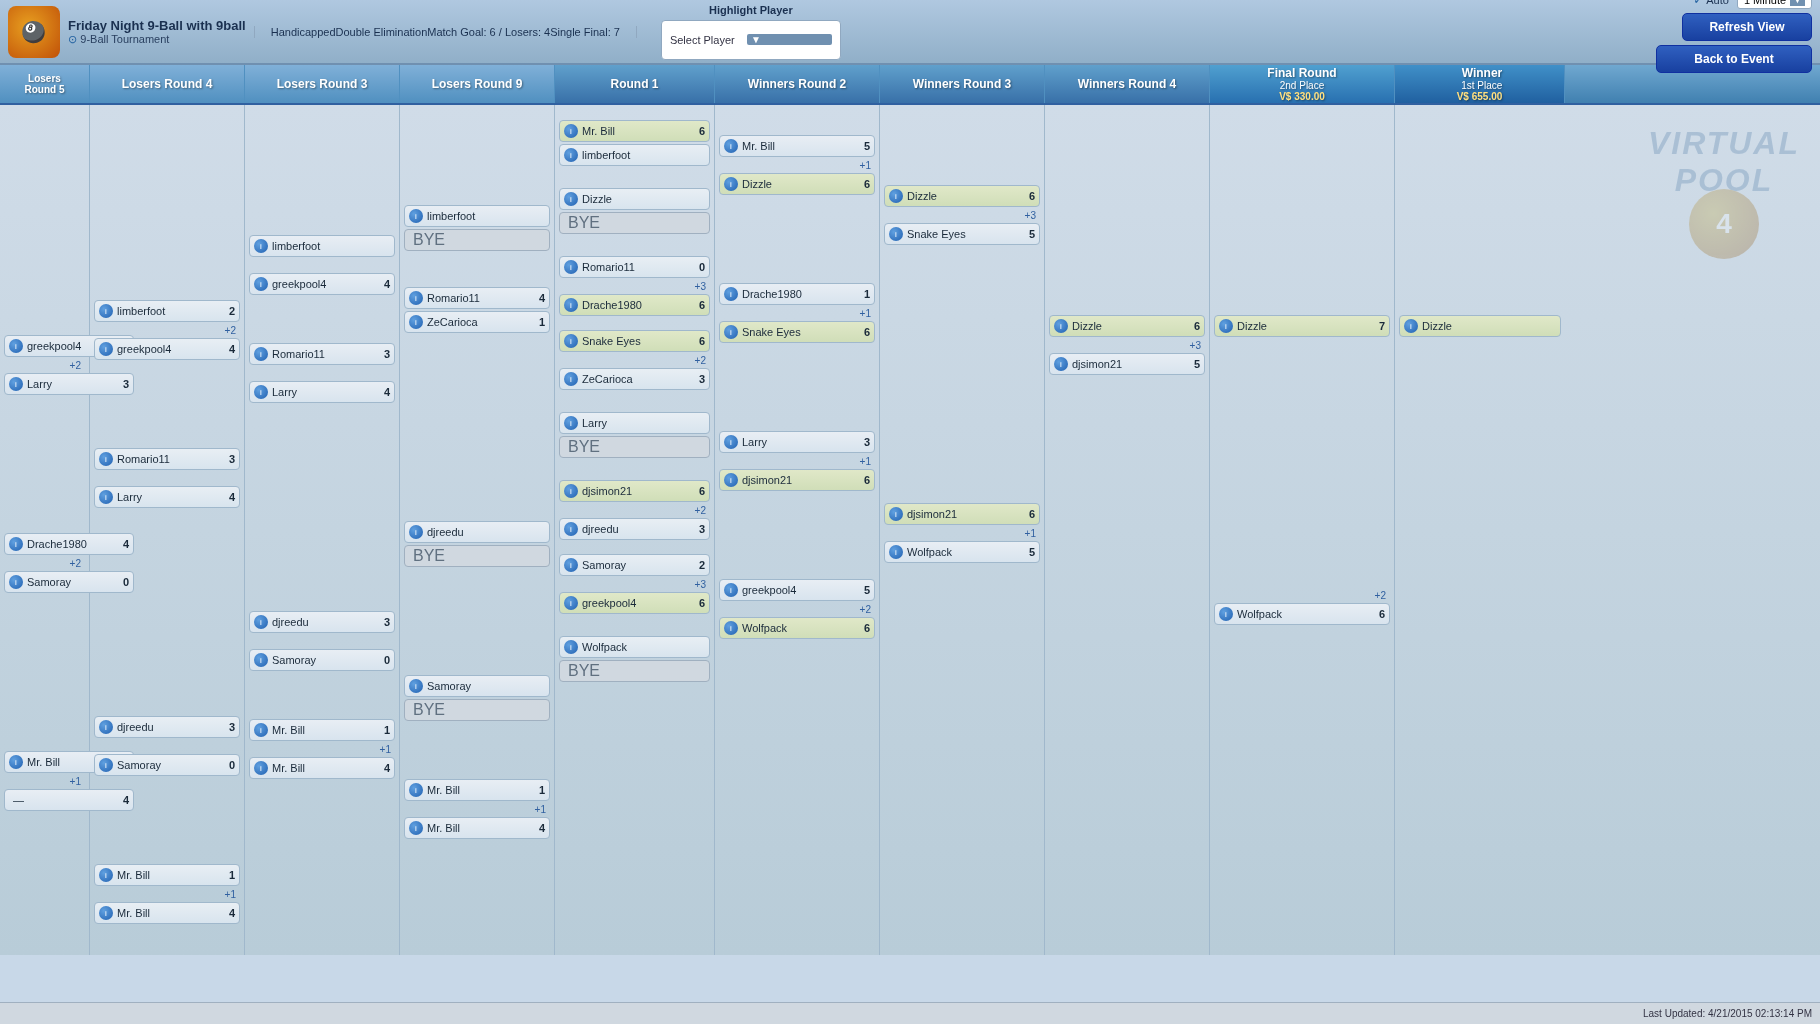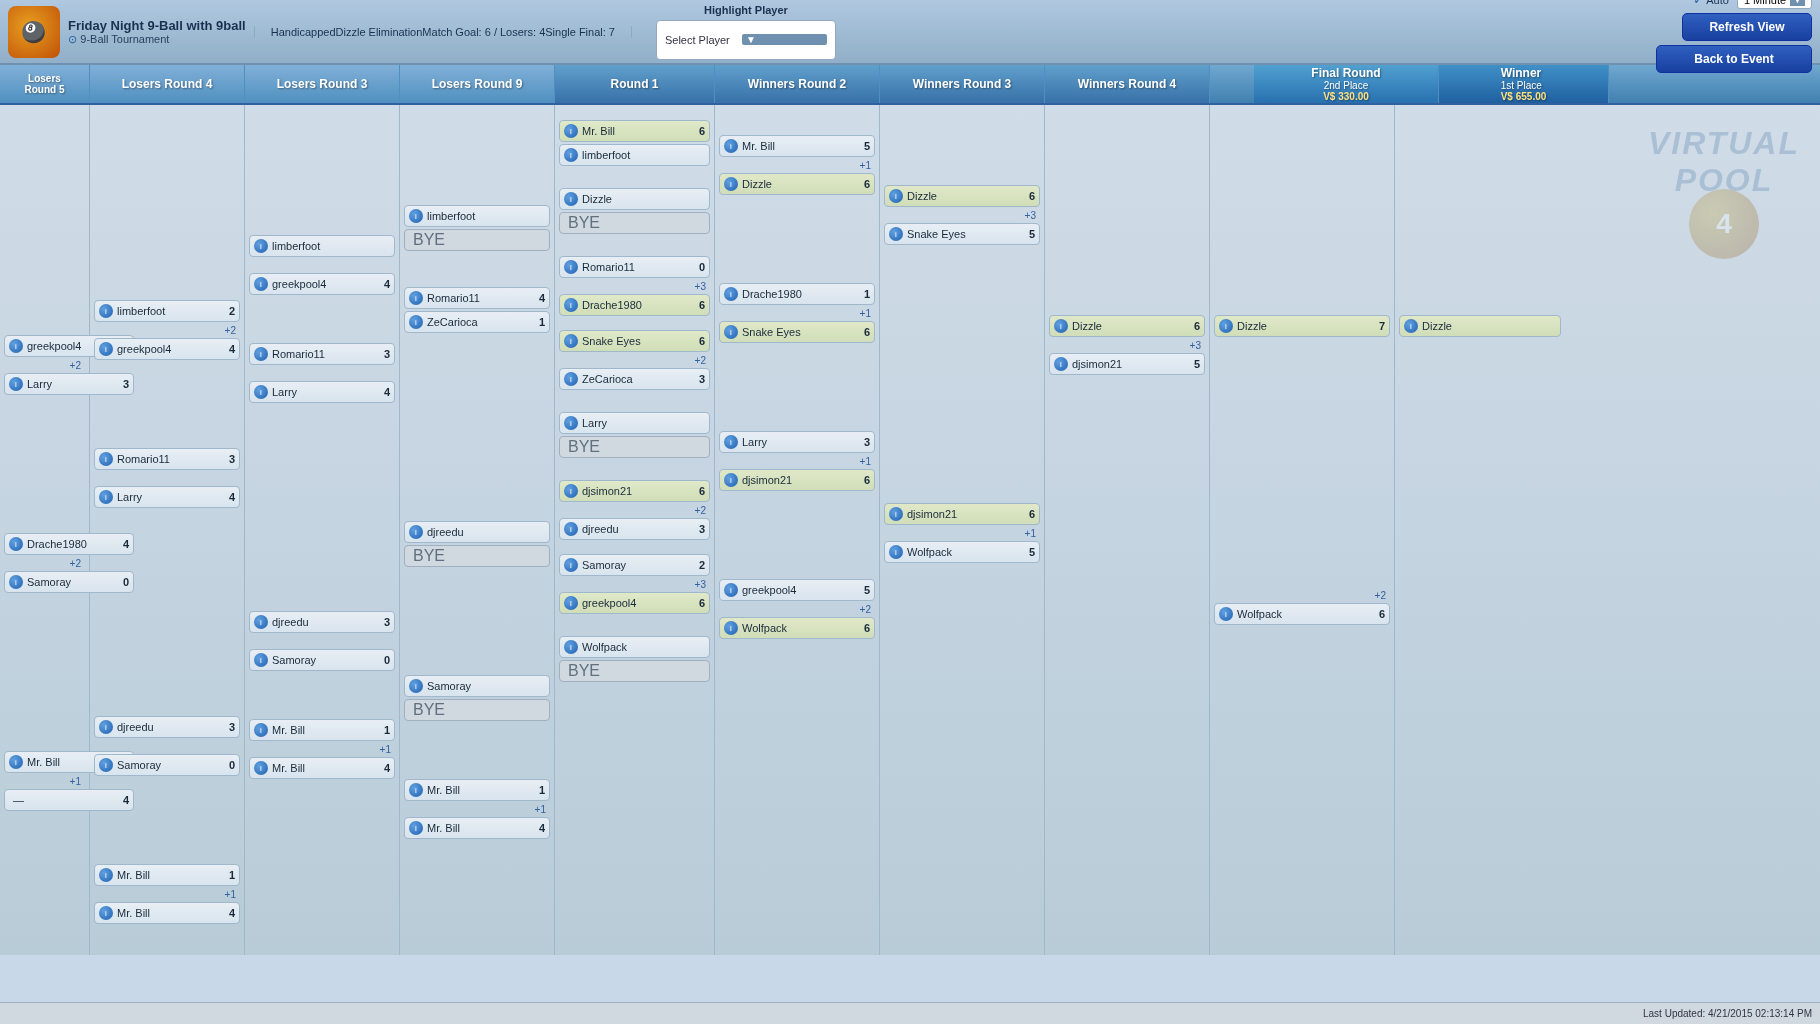--- a/index.html
+++ b/index.html
@@ -178,21 +178,21 @@
       justify-content: center;
       color: white;
       font-size: 12px;
       font-weight: bold;
       text-shadow: 1px 1px 2px rgba(0,0,0,0.4);
       border-right: 1px solid #5090c0;
       flex-shrink: 0;
     }
     .round-header.losers { background: linear-gradient(180deg, #80b0d8 0%, #5090c0 100%); }
     .round-header.winners { background: linear-gradient(180deg, #60a0cc 0%, #3870a8 100%); }
-    .round-header.final { background: linear-gradient(180deg, #50a0d0 0%, #2870b0 100%); margin-left: 44px; }
+    .round-header.final { background: linear-gradient(180deg, #50a0d0 0%, #2870b0 100%); }
     .round-header.winner-col { background: linear-gradient(180deg, #4090c8 0%, #2060a0 100%); }
 
     
     .bracket-area {
       display: flex;
       background: linear-gradient(180deg, #d0dce8 0%, #b8ccd8 100%);
       min-height: 850px;
       position: relative;
     }
 
@@ -340,21 +340,21 @@
     <div class="event-info">
       <span class="event-title">Friday Night 9-Ball with 9ball</span>
       <span class="event-subtitle">
         <span style="color:#2060a0">⊙</span> <span>9-Ball Tournament</span>
       </span>
     </div>
   </div>
 
   <div class="tournament-info">
     <span>Handicapped</span>
-    <span>Dizzle Elimination</span>
+    <span>Double Elimination</span>
     <span>Match Goal: 6 / Losers: 4</span>
     <span>Single Final: 7</span>
   </div>
 
   <div class="highlight-section">
     <span class="highlight-label">Highlight Player</span>
     <div class="highlight-select">
       <span>Select Player</span>
       <span class="arrow">▼</span>
     </div>
@@ -399,21 +399,21 @@
     <span>Winners Round 4</span>
   </div>
   <div class="round-header final" style="width:185px">
     <div style="text-align:center">
       <div>Final Round</div>
       <div style="font-size:10px;font-weight:normal">2nd Place</div>
       <div style="font-size:10px;color:#ffe080">V$ 330.00</div>
     </div>
   </div>
   <div class="round-header winner-col" style="width:170px">
-    <div style="text-align:left">
+    <div style="text-align:right">
       <div>Winner</div>
       <div style="font-size:10px;font-weight:normal">1st Place</div>
       <div style="font-size:10px;color:#ffe080">V$ 655.00</div>
     </div>
   </div>
 </div>
 
 <div class="bracket-area">
   <div class="bracket-main">
 

